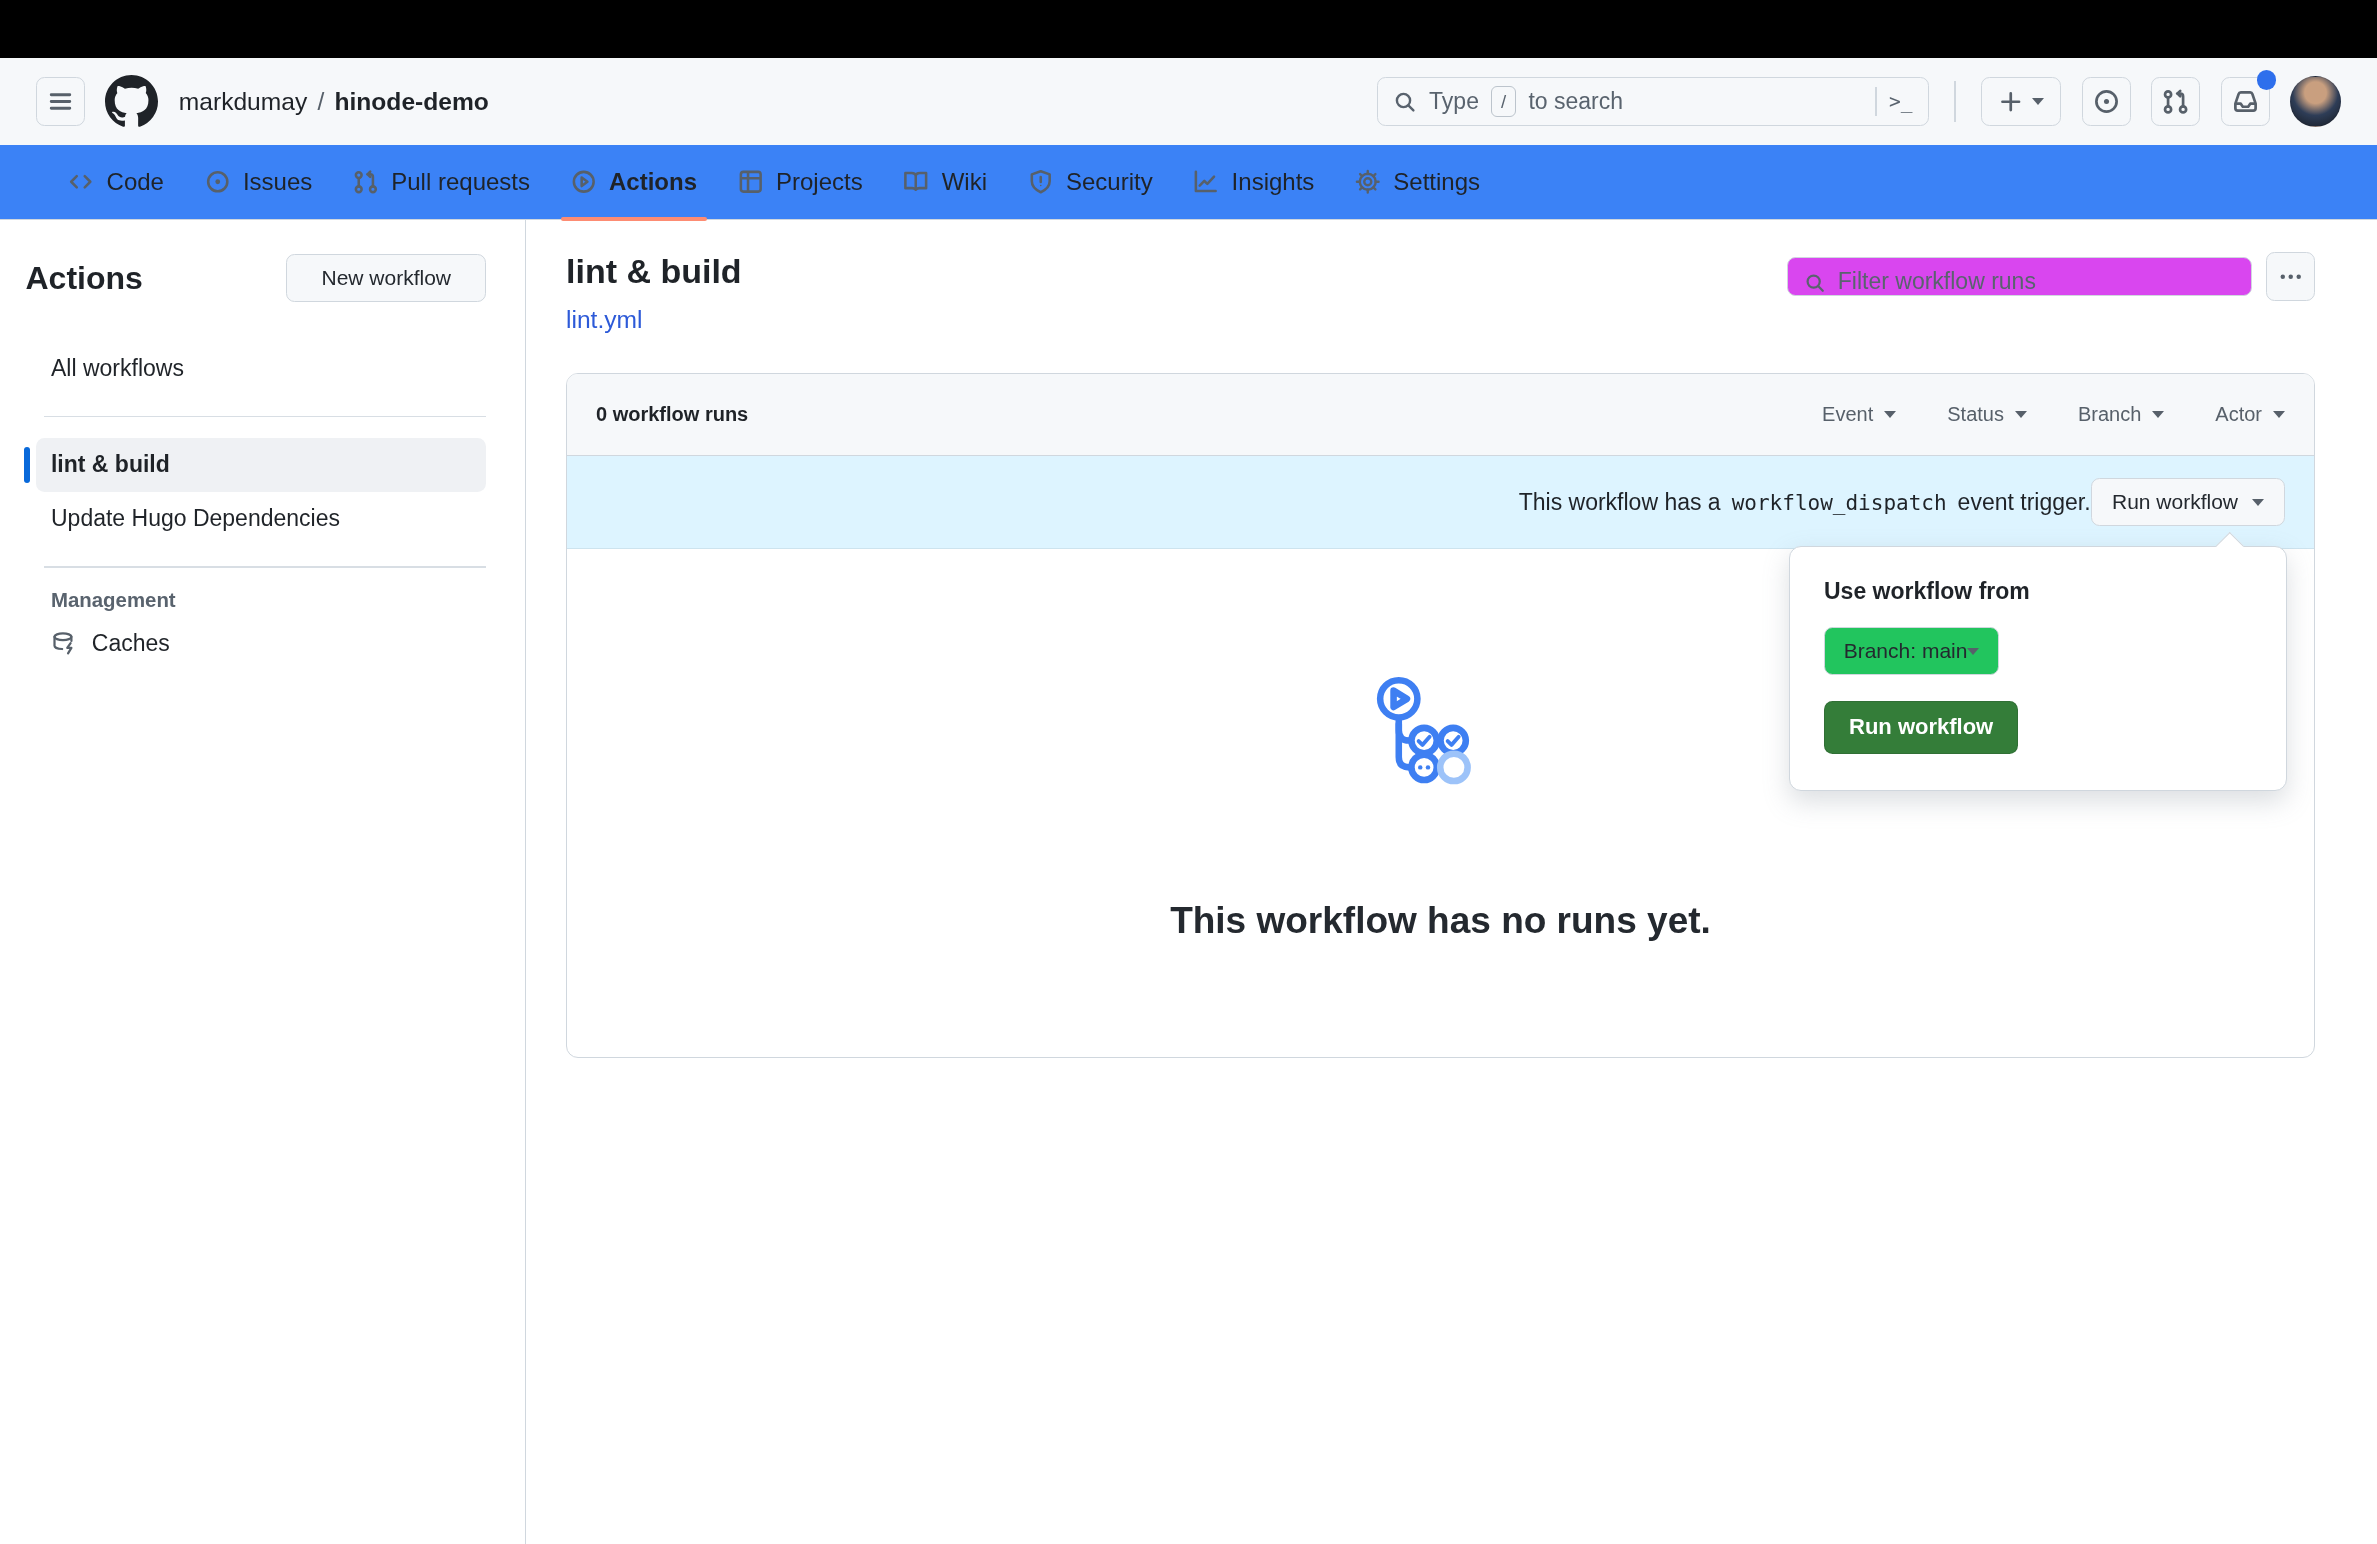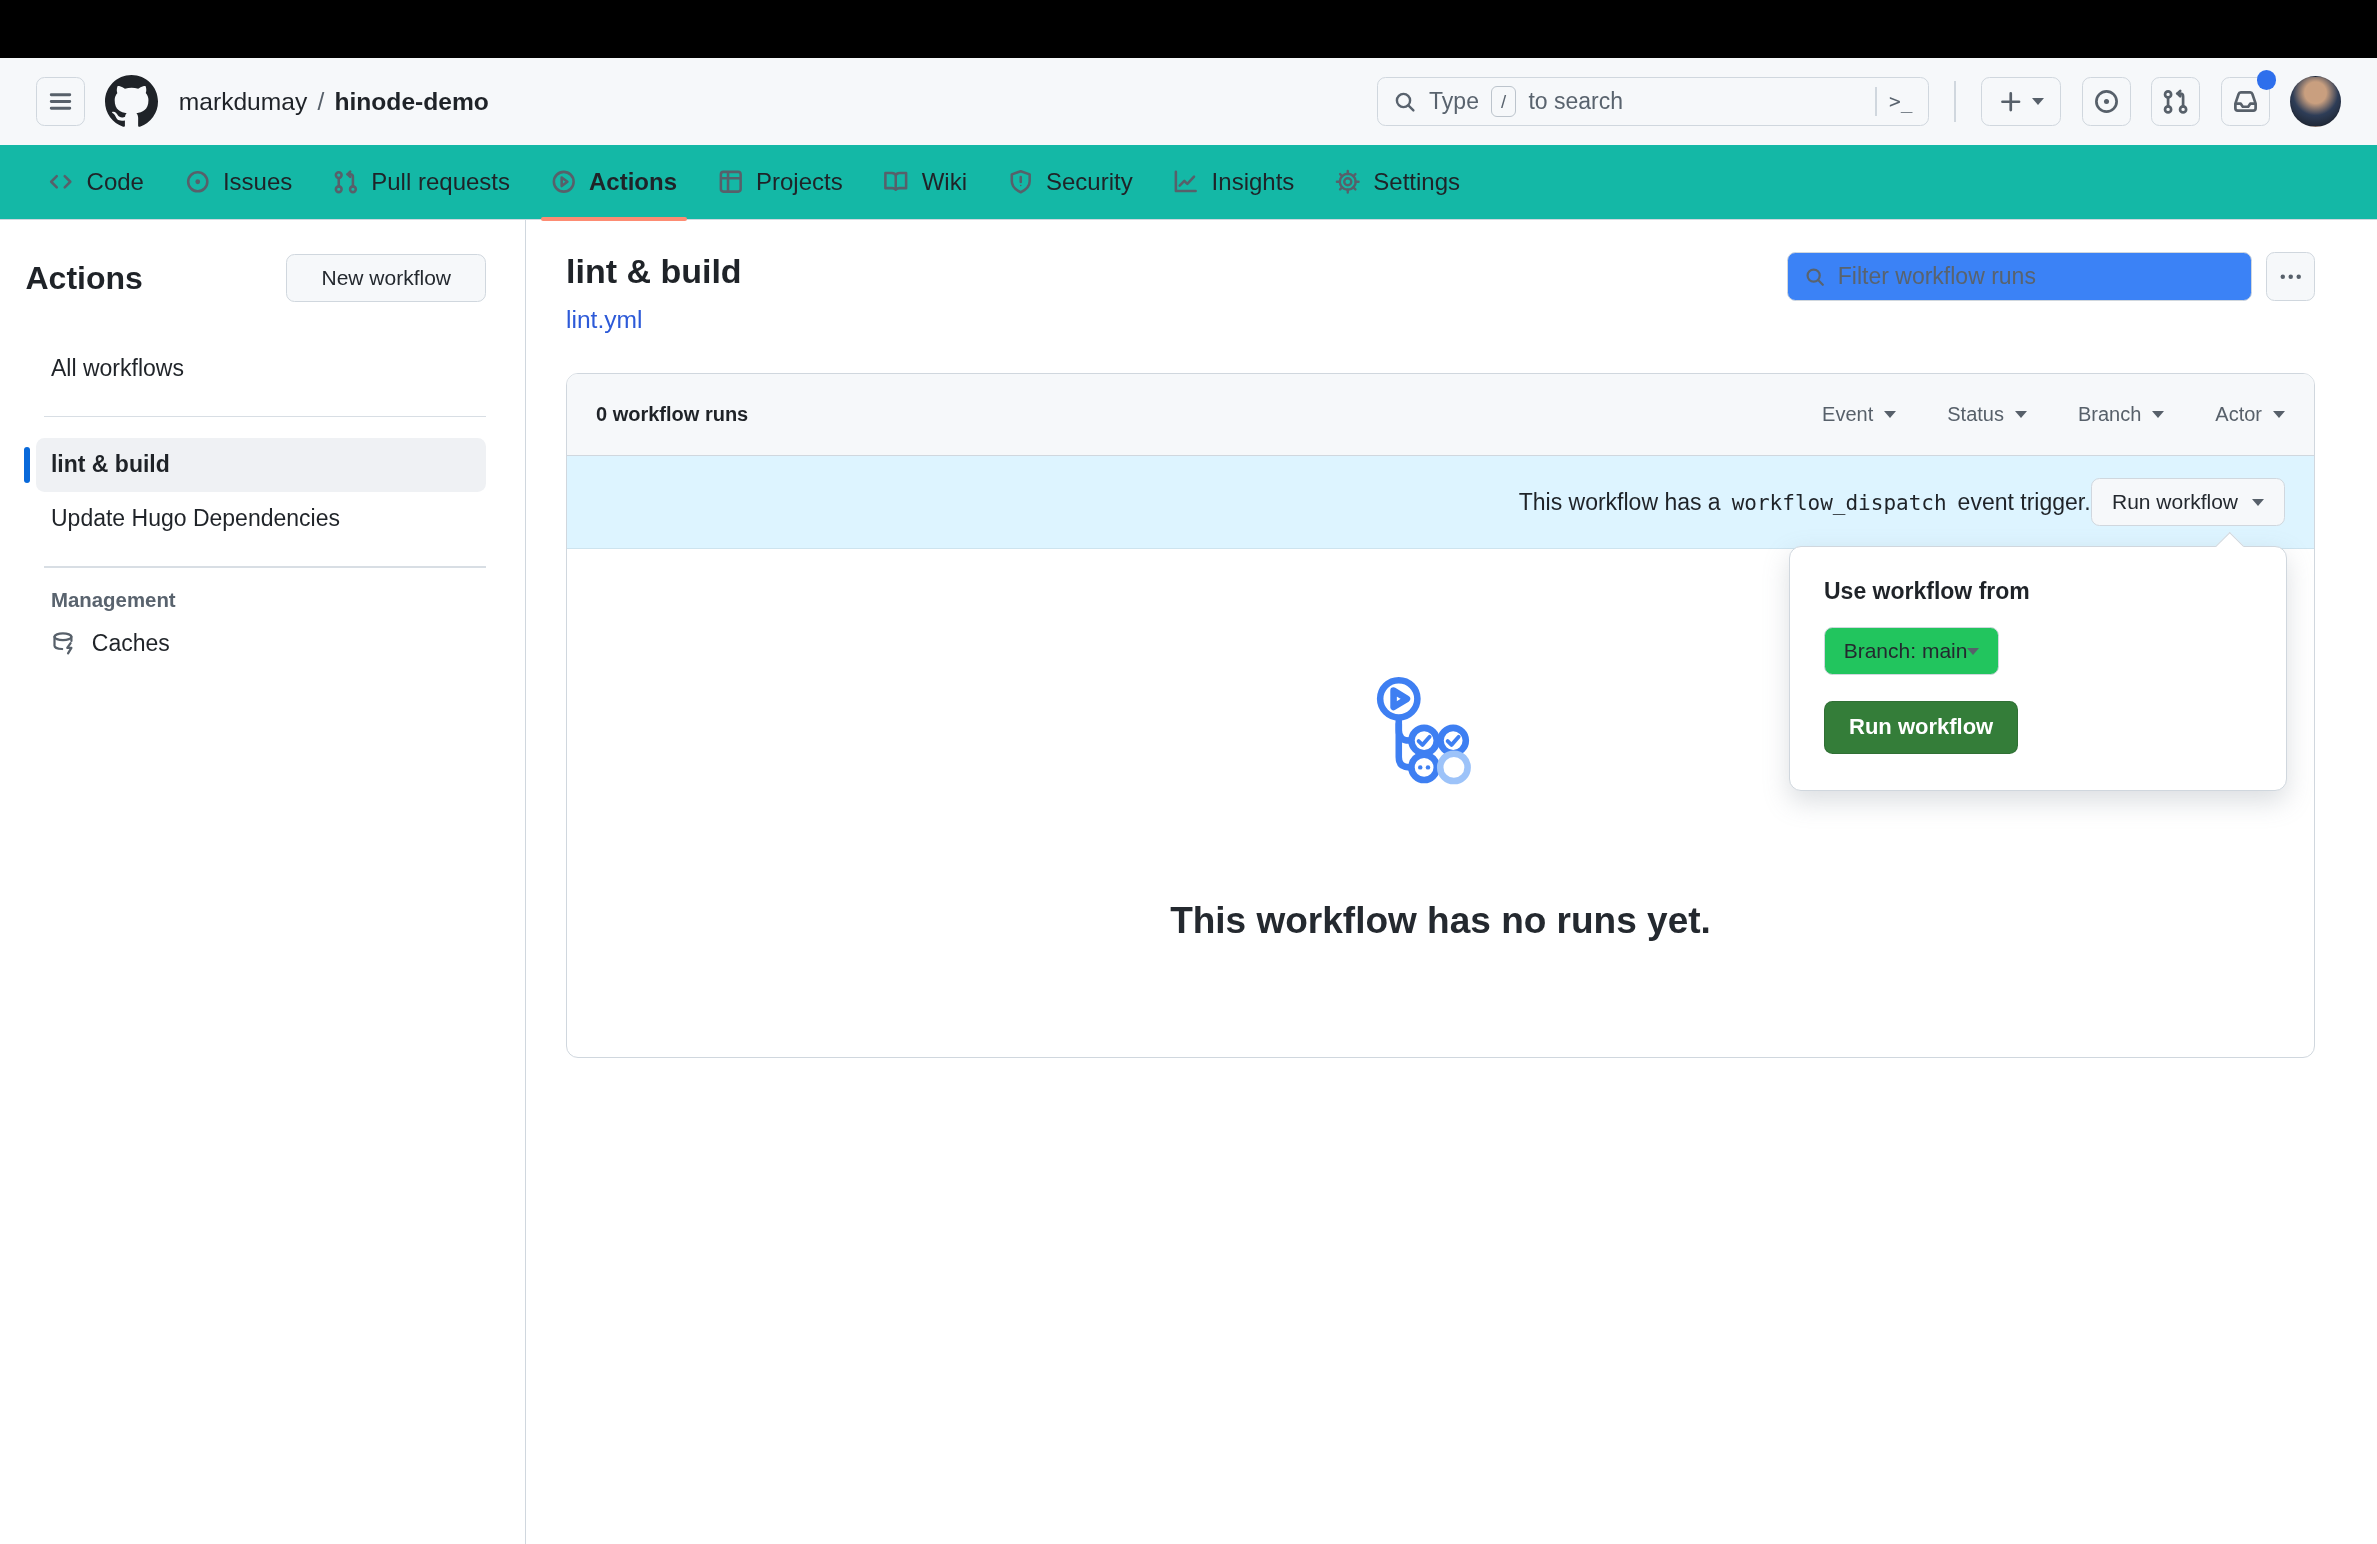--- a/index.html
+++ b/index.html
@@ -29,21 +29,21 @@
   .caret { width:0; height:0; border-left:7.6px solid transparent; border-right:7.6px solid transparent;
            border-top:9.3px solid currentColor; display:inline-block; }
   .caret.small { border-left-width:6.8px; border-right-width:6.8px; border-top-width:7.6px; }
   .inbox-wrap { position:relative; }
   .notif-dot { position:absolute; top:-7.6px; right:-7.6px; width:19.5px; height:19.5px; border-radius:50%; background:#2e6fec; }
   .avatar { width:51px; height:51px; border-radius:50%; flex:none; cursor:pointer;
             background:radial-gradient(circle at 50% 32%, #c99f7f 0 26%, #2e3d57 55%, #15191f 100%);
             border:1.7px solid rgba(31,35,40,0.15); }
 
   
-  .repo-nav { height:75px; background:#14b8a6; border-bottom:1.7px solid #d0d7de; display:flex; align-items:stretch; padding:0 28px; }
+  .repo-nav { height:75px; background:#3b82f6; border-bottom:1.7px solid #d0d7de; display:flex; align-items:stretch; padding:0 48px; }
   .tab { display:flex; align-items:center; gap:12.7px; padding:0 20.4px; position:relative; font-size:24px;
          color:#1f2328; cursor:pointer; white-space:nowrap; }
   .tab .t-icon { color:#57606a; display:flex; }
   .tab.active { font-weight:700; }
   .tab.active .underline { position:absolute; left:10.2px; right:10.2px; bottom:-1.7px; height:4.2px; background:#fd8c73; border-radius:3.4px; }
 
   
   .layout { display:flex; height:1325px; }
   .sidebar { width:526px; flex:none; border-right:1.7px solid #d0d7de; padding:34px 39px 0 25.5px; }
   .sidebar-head { display:flex; justify-content:space-between; align-items:center; }
@@ -59,22 +59,22 @@
   .mgmt-heading { margin:12px 0 18.7px 25.5px; font-size:20.4px; font-weight:700; color:#59636e; }
   .mgmt-item { display:flex; align-items:center; gap:15.3px; margin-left:25.5px; font-size:23px; cursor:pointer; }
   .mgmt-item .t-icon { color:#57606a; display:flex; }
 
   
   .content { flex:1; padding:32px 62px 0 40px; position:relative; }
   .content-head { display:flex; justify-content:space-between; align-items:flex-start; }
   .wf-title { font-size:34px; font-weight:700; }
   .wf-file { font-size:24.6px; color:#2d5ad8; margin-top:15.3px; display:inline-block; cursor:pointer; }
   .head-controls { display:flex; gap:13.6px; align-items:center; }
-  .filter-box { width:465px; height:49px; border:1.7px solid #d0d7de; border-radius:8.5px; background:#3b82f6;
-                display:flex; align-items:center; gap:12px; padding:0 15.3px; color:#59636e; }
+  .filter-box { width:465px; height:39px; border:1.7px solid #d0d7de; border-radius:8.5px; background:#d946ef;
+                display:flex; align-items:flex-end; gap:12px; padding:0 15.3px; color:#59636e; }
   .filter-box input { border:none; outline:none; background:transparent; font-size:23px; color:#24292f;
                       font-family:"Liberation Sans", sans-serif; width:100%; }
   .filter-box input::placeholder { color:#59636e; opacity:1; }
   .kebab-btn { background:#f6f8fa; }
 
   .runs-card { margin-top:39px; border:1.7px solid #d0d7de; border-radius:12px; }
   .card-head { display:flex; justify-content:space-between; align-items:center; background:#f6f8fa;
                border-bottom:1.7px solid #d0d7de; border-radius:10.2px 10.2px 0 0; padding:0 29px; height:82px; }
   .runs-count { font-size:20px; font-weight:700; }
   .filters { display:flex; gap:51px; }

